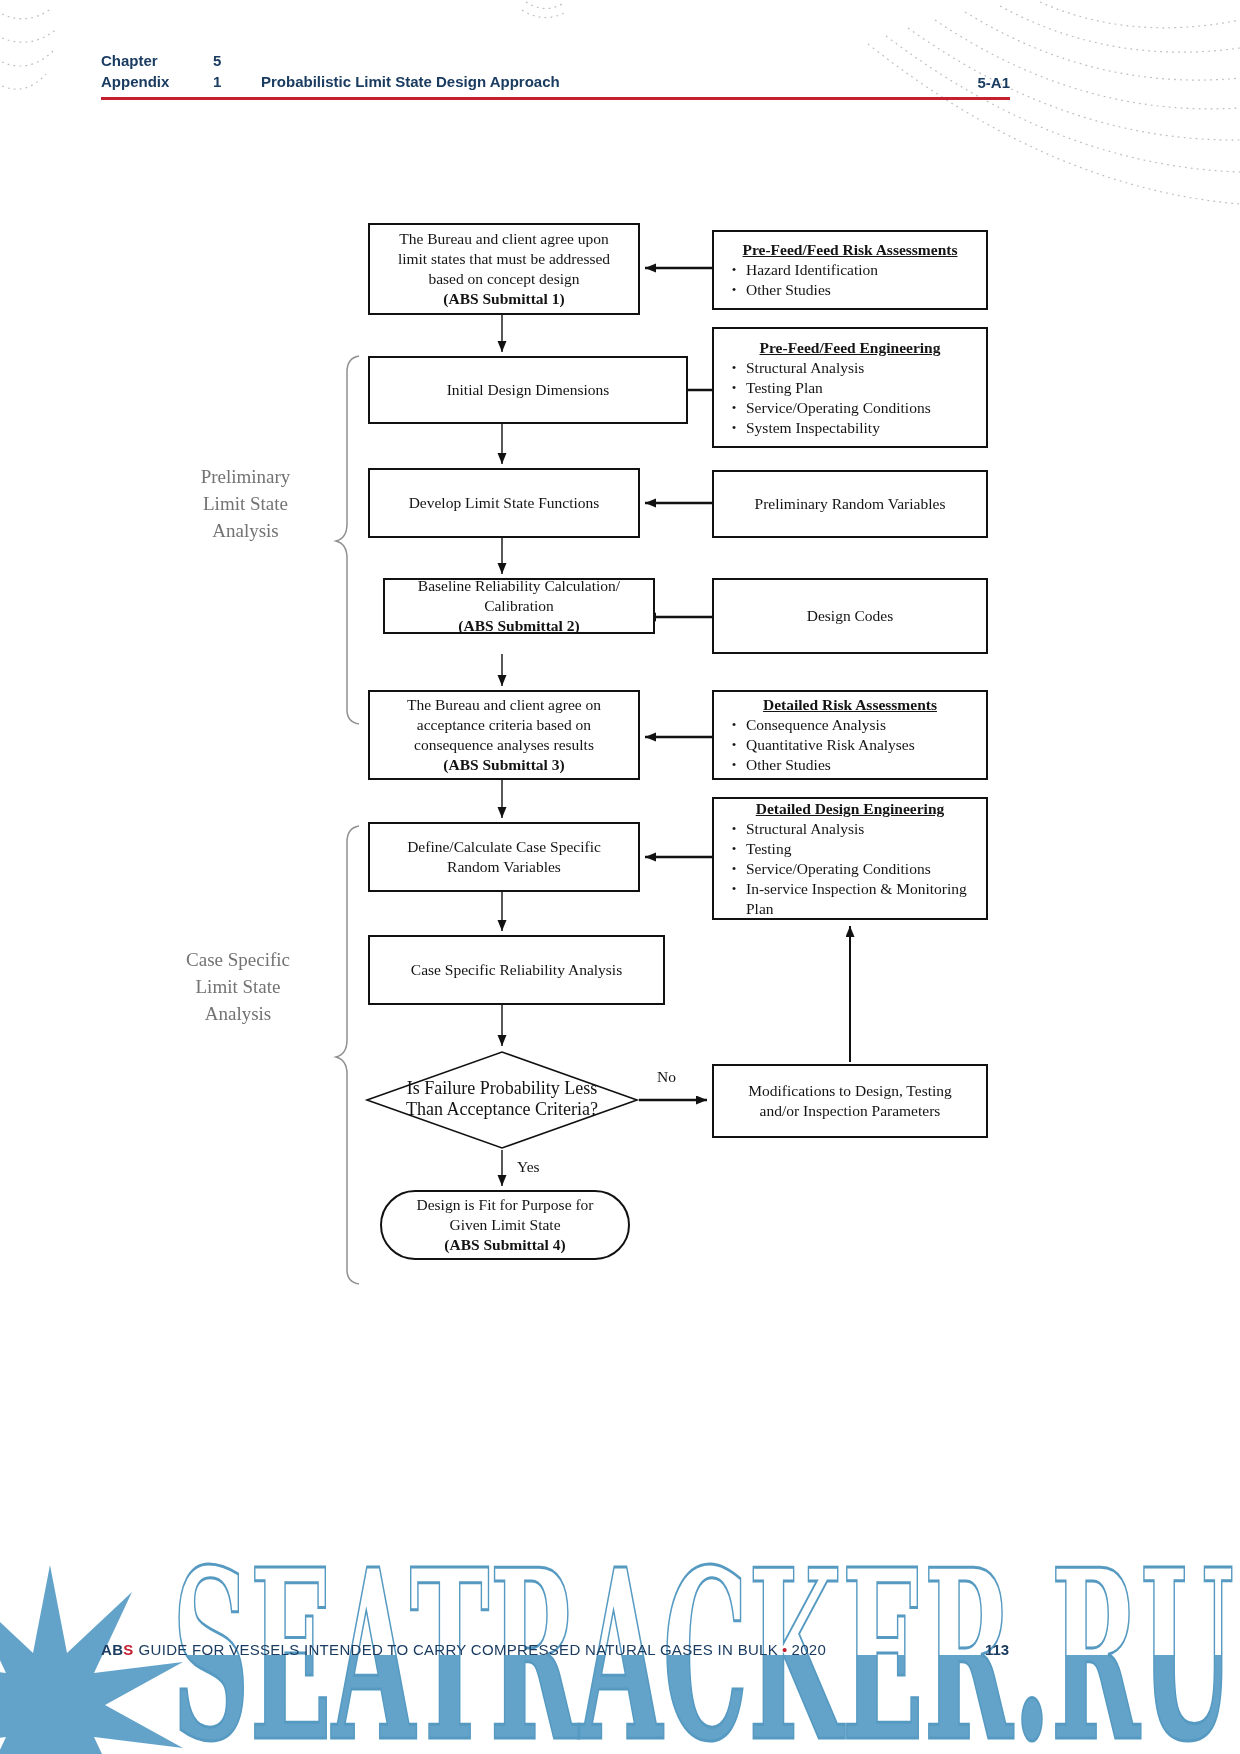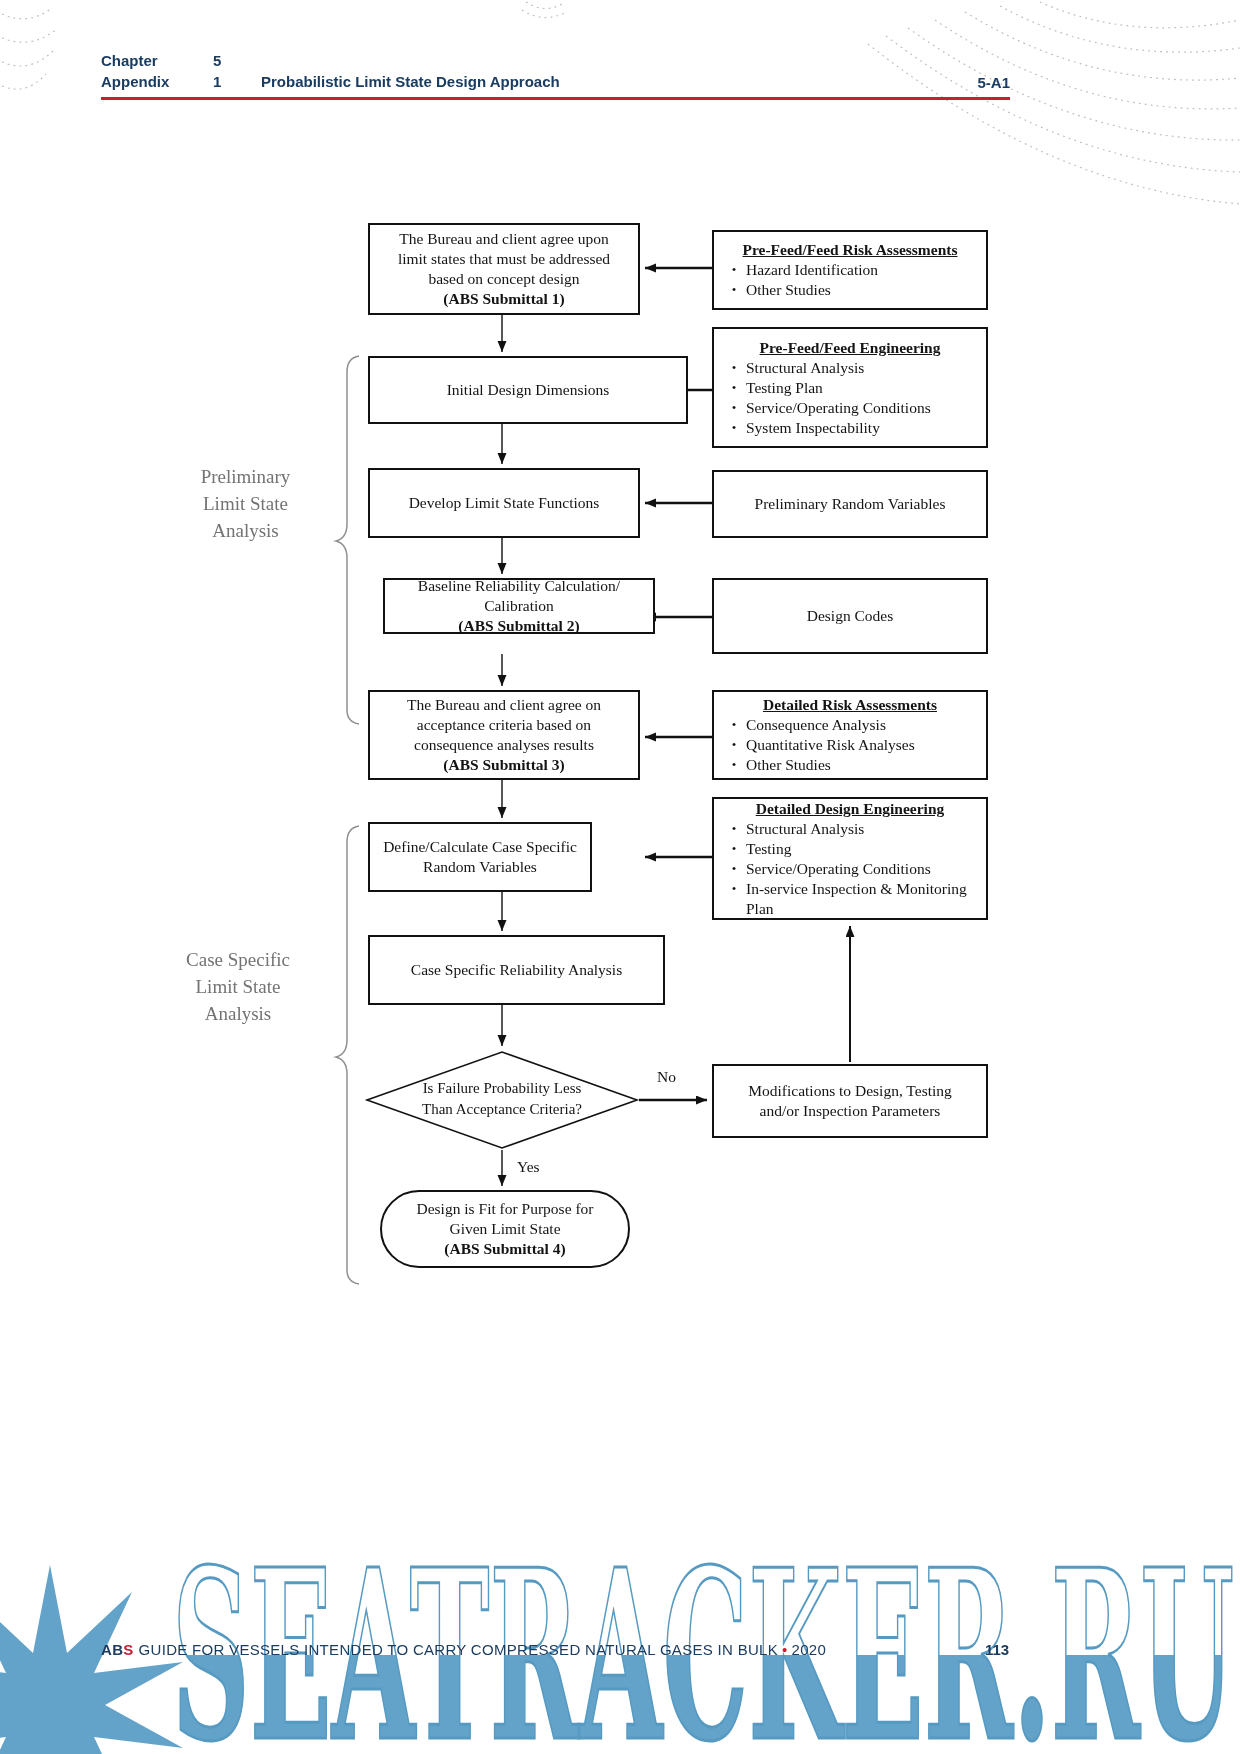--- a/index.html
+++ b/index.html
@@ -24,21 +24,21 @@
        display:flex;flex-direction:column;justify-content:center;align-items:center;
        text-align:center;font-size:15.5px;line-height:20px;z-index:2;padding:4px 6px;}
   .bold{font-weight:bold;}
   .box-list{align-items:stretch;justify-content:center;text-align:left;padding:6px 8px;}
   .heading{text-align:center;font-weight:bold;text-decoration:underline;}
   .li{display:flex;}
   .li .b{width:24px;flex:none;text-align:center;font-size:13px;}
   .li .t{flex:1;}
   .pill{border-radius:40px;}
   .diamond-text{position:absolute;left:380px;top:1078px;width:244px;text-align:center;
-                font-size:15px;line-height:21px;z-index:2;}
+                font-size:18px;line-height:21px;z-index:2;}
   .side-label{position:absolute;text-align:center;font-size:19px;line-height:27px;color:#737373;z-index:2;}
   .edge-label{position:absolute;font-size:15.5px;z-index:2;}
   
   .footer{position:absolute;left:101px;top:1641px;font-family:"Liberation Sans",sans-serif;
           font-size:15px;letter-spacing:.3px;color:#1b3c61;z-index:6;white-space:nowrap;}
   .f-ab{font-weight:bold;}
   .f-s{font-weight:bold;color:#c32032;}
   .f-text{margin-left:5px;}
   .f-dot{color:#c32032;margin:0 4px;}
   .f-page{position:absolute;left:985px;top:1641px;font-family:"Liberation Sans",sans-serif;
@@ -147,36 +147,36 @@
     <div>Baseline Reliability Calculation/</div>
     <div>Calibration</div>
     <div class="bold">(ABS Submittal 2)</div>
   </div>
   <div class="box" style="left:368px;top:690px;width:272px;height:90px;">
     <div>The Bureau and client agree on</div>
     <div>acceptance criteria based on</div>
     <div>consequence analyses results</div>
     <div class="bold">(ABS Submittal 3)</div>
   </div>
-  <div class="box" style="left:368px;top:822px;width:224px;height:70px;">
+  <div class="box" style="left:368px;top:822px;width:272px;height:70px;">
     <div>Define/Calculate Case Specific</div>
     <div>Random Variables</div>
   </div>
   <div class="box" style="left:368px;top:935px;width:297px;height:70px;">
     <div>Case Specific Reliability Analysis</div>
   </div>
 
   <div class="diamond-text">
     <div>Is Failure Probability Less</div>
     <div>Than Acceptance Criteria?</div>
   </div>
   <div class="edge-label" style="left:657px;top:1068px;">No</div>
   <div class="edge-label" style="left:517px;top:1158px;">Yes</div>
 
-  <div class="box pill" style="left:380px;top:1190px;width:250px;height:78px;text-align:right;">
+  <div class="box pill" style="left:380px;top:1190px;width:250px;height:70px;text-align:right;">
     <div>Design is Fit for Purpose for</div>
     <div>Given Limit State</div>
     <div class="bold">(ABS Submittal 4)</div>
   </div>
 
   <div class="box box-list" style="left:712px;top:230px;width:276px;height:80px;">
     <div class="heading">Pre-Feed/Feed Risk Assessments</div>
     <div class="li">
         <span class="b">•</span>
         <span class="t">Hazard Identification</span>

